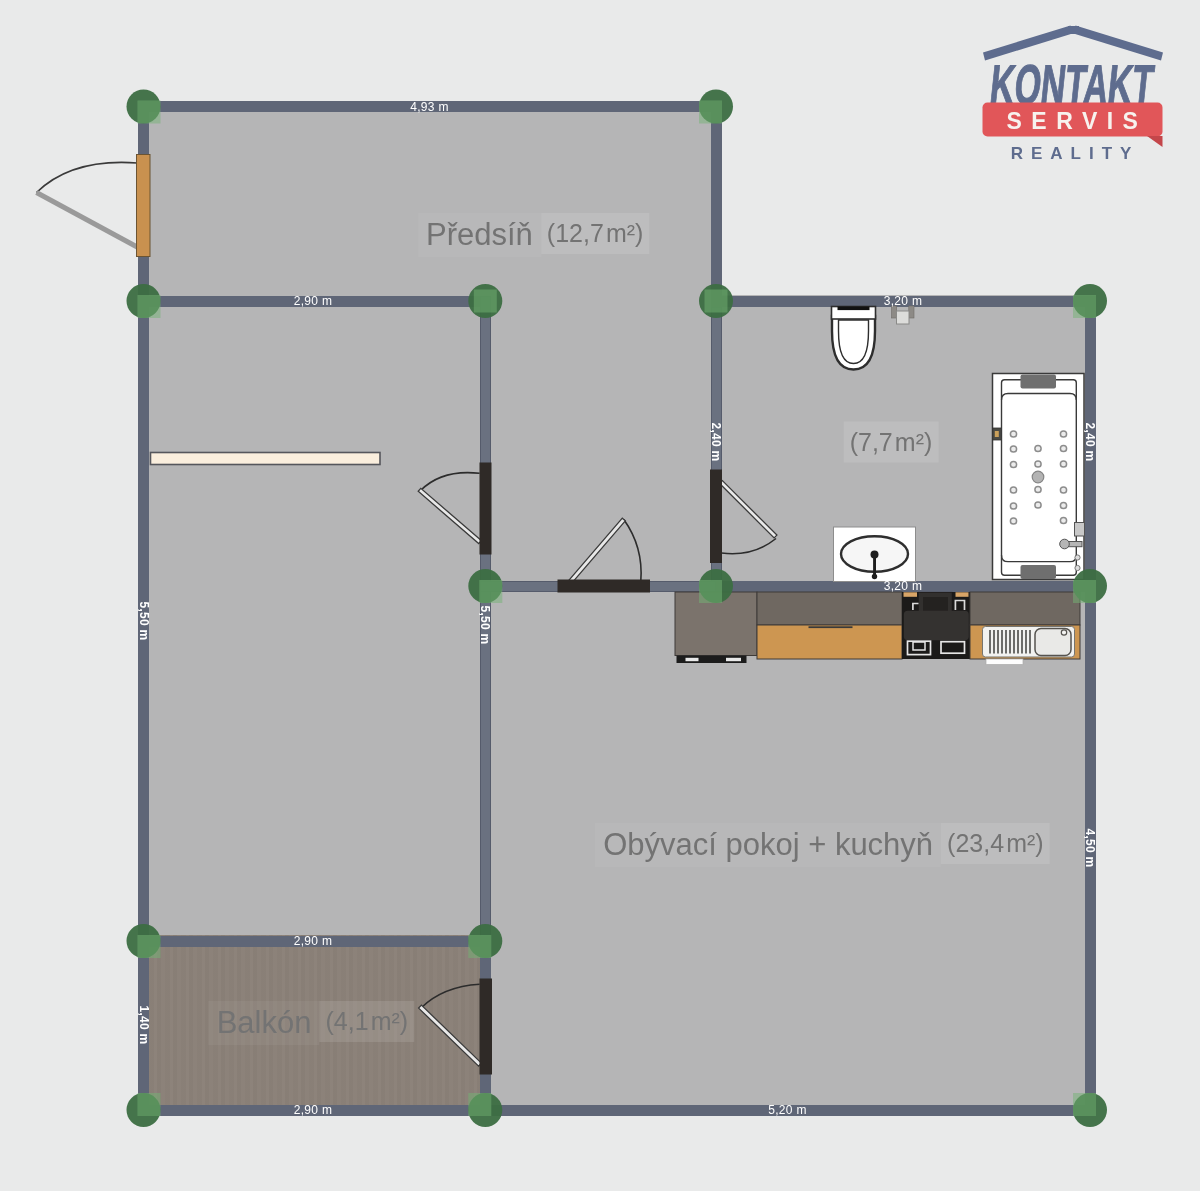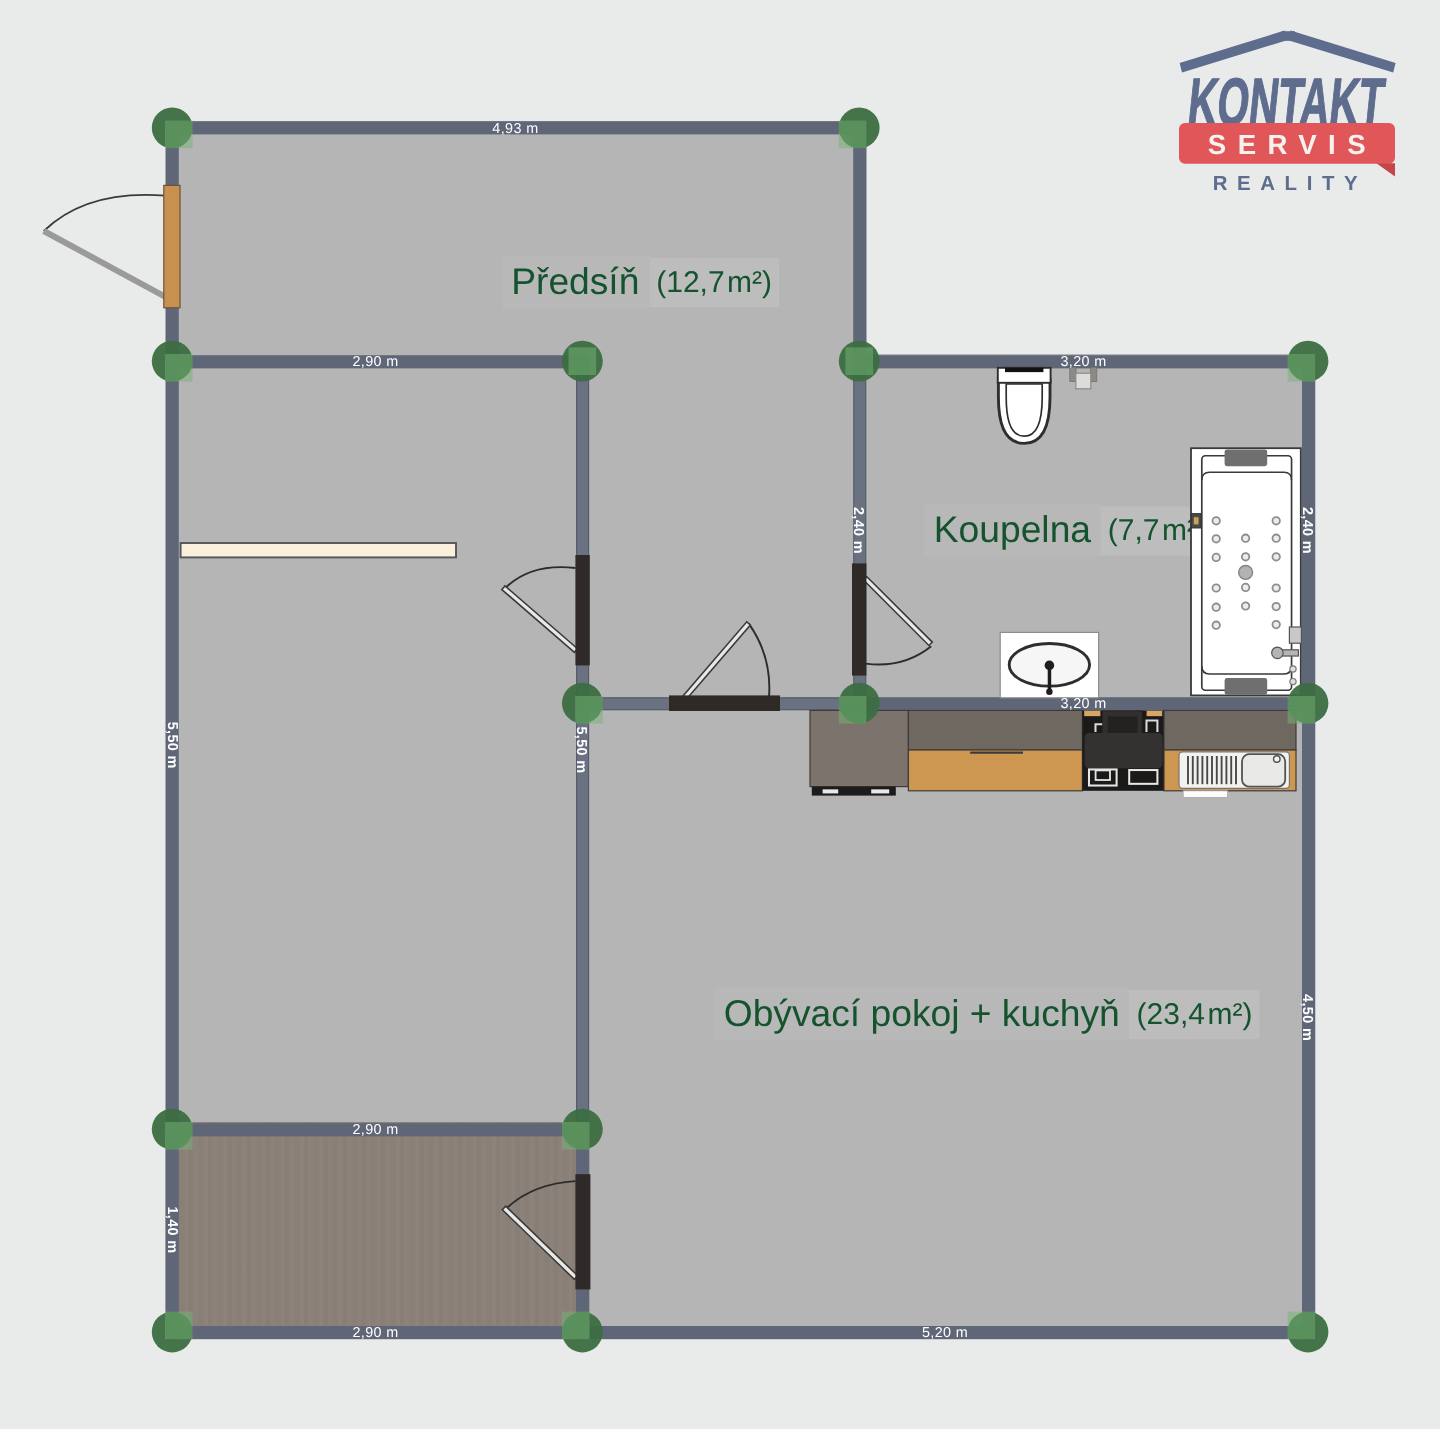--- a/index.html
+++ b/index.html
@@ -3,21 +3,21 @@
 <meta charset="utf-8">
 <style>
   html,body{margin:0;padding:0;}
   body{width:1200px;height:1191px;background:#e9eaea;font-family:"Liberation Sans",sans-serif;overflow:hidden;}
   #plan{position:relative;width:1200px;height:1191px;}
   .abs{position:absolute;}
   .floor{position:absolute;background:#b5b5b6;}
   .wall{position:absolute;background:#5f6677;}
   .dim{position:absolute;color:#fff;font-size:12px;font-weight:normal;white-space:nowrap;transform:translate(-50%,-50%);z-index:40;letter-spacing:0.3px;}
   .dimv{position:absolute;color:#fff;font-size:12px;font-weight:bold;white-space:nowrap;transform:translate(-50%,-50%) rotate(90deg);z-index:40;letter-spacing:0.3px;}
-  .rlabel{position:absolute;transform:translate(-50%,-50%);white-space:nowrap;color:#14532d;z-index:10;display:flex;align-items:center;}
+  .rlabel{position:absolute;transform:translate(-50%,-50%);white-space:nowrap;color:#737373;z-index:10;display:flex;align-items:flex-start;}
   .rname{font-size:31px;background:rgba(255,255,255,0.05);padding:4px 8px;}
   .rarea{font-size:25px;background:rgba(255,255,255,0.11);padding:6px 6px;}
 </style>
 </head>
 <body>
 <div id="plan">
 
   <div class="floor" style="left:138px;top:101px;width:584px;height:206px;"></div>
 
   <div class="floor" style="left:480px;top:295px;width:242px;height:297px;"></div>
@@ -55,30 +55,33 @@
   <div class="wall" style="left:138px;top:935.5px;width:352.8px;height:11px;"></div>
 
   <div class="wall" style="left:138px;top:1104.5px;width:957.5px;height:11px;"></div>
 
   <div class="rlabel" style="left:533.7px;top:235px;">
       <span class="rname">Předsíň</span>
       <span class="rarea">(12,7 m²)</span>
     </div>
 
   <div class="rlabel" style="left:891px;top:442px;">
-      <span class="rname">Koupelna</span>
       <span class="rarea">(7,7 m²)</span>
     </div>
 
 
   <div class="rlabel" style="left:822.4px;top:845px;">
       <span class="rname">Obývací pokoj + kuchyň</span>
       <span class="rarea">(23,4 m²)</span>
     </div>
 
+  <div class="rlabel" style="left:311.4px;top:1023px;">
+      <span class="rname">Balkón</span>
+      <span class="rarea">(4,1 m²)</span>
+    </div>
 
   <svg class="abs" style="left:0;top:0;z-index:20;" width="1200" height="1191" viewBox="0 0 1200 1191">
     <g id="furn">
 
       <g>
         <path d="M 137.5,163 Q 72,158 36.5,192.5" fill="none" stroke="#3a3a3a" stroke-width="1.6"></path>
         <line x1="139" y1="248" x2="36.5" y2="192.5" stroke="#9a9a9a" stroke-width="5"></line>
         <rect x="136.5" y="154.5" width="13.5" height="102" fill="#c9914f" stroke="#6b5433" stroke-width="1"></rect>
       </g>
 

